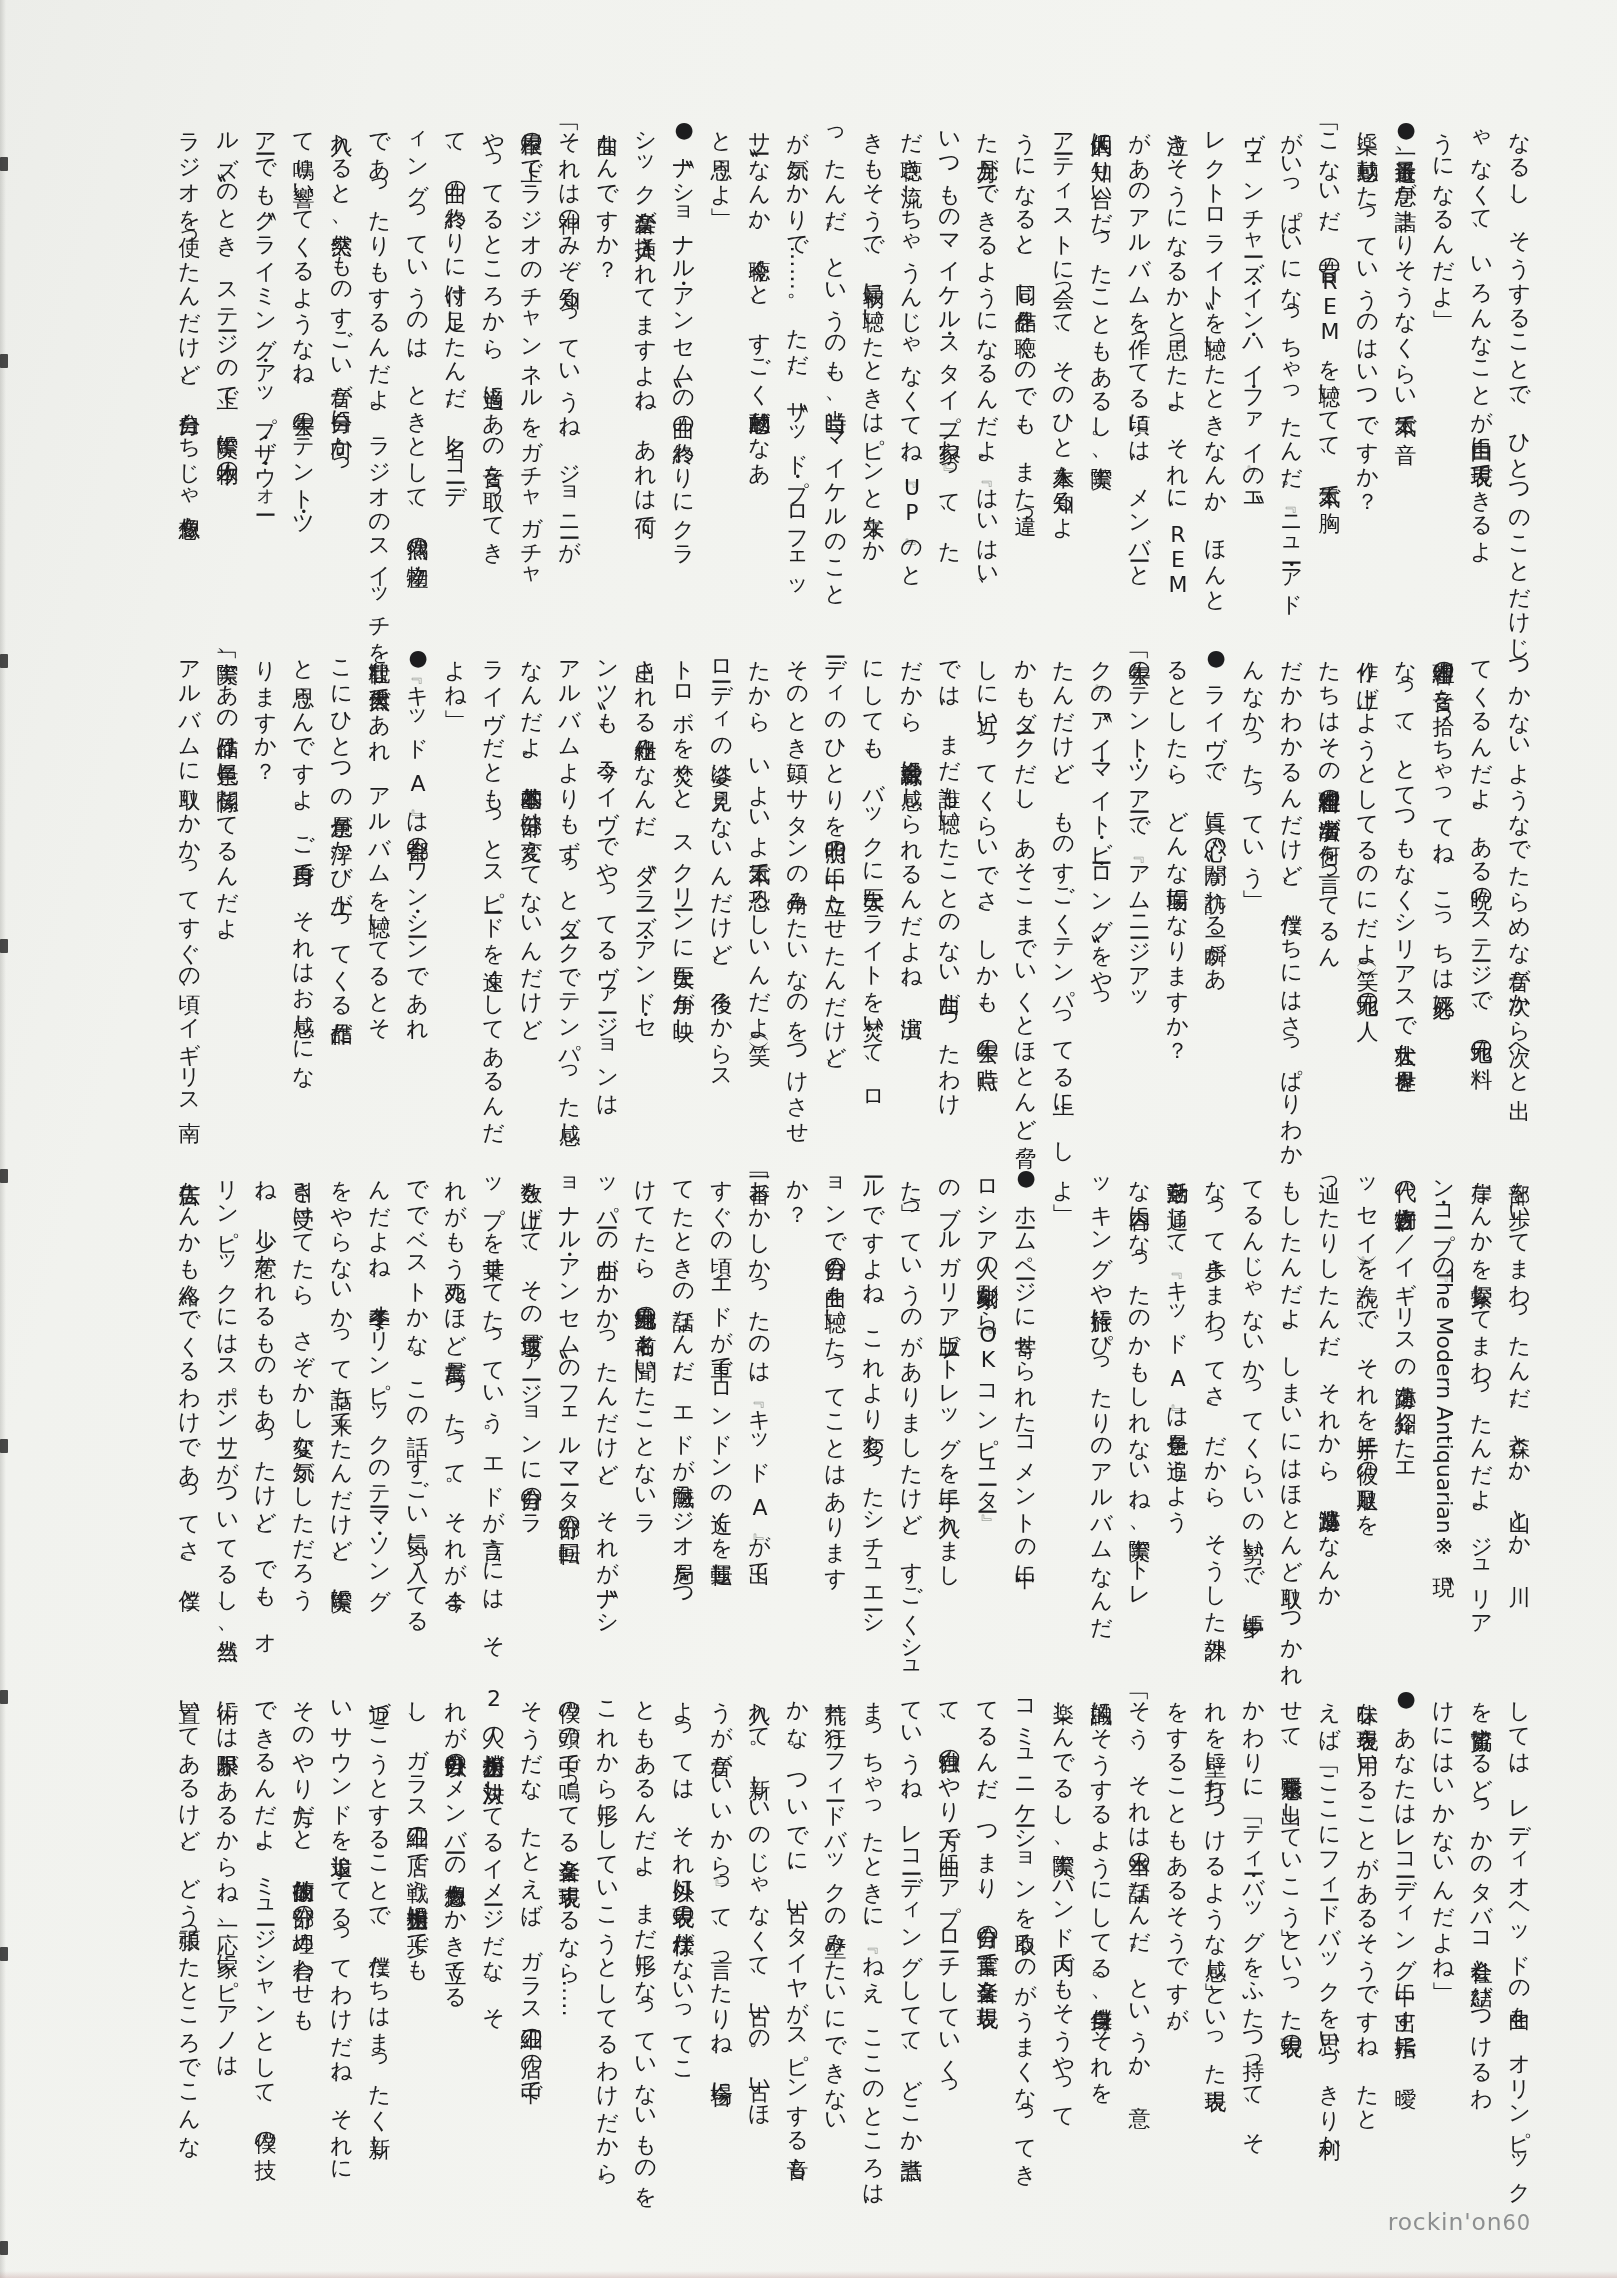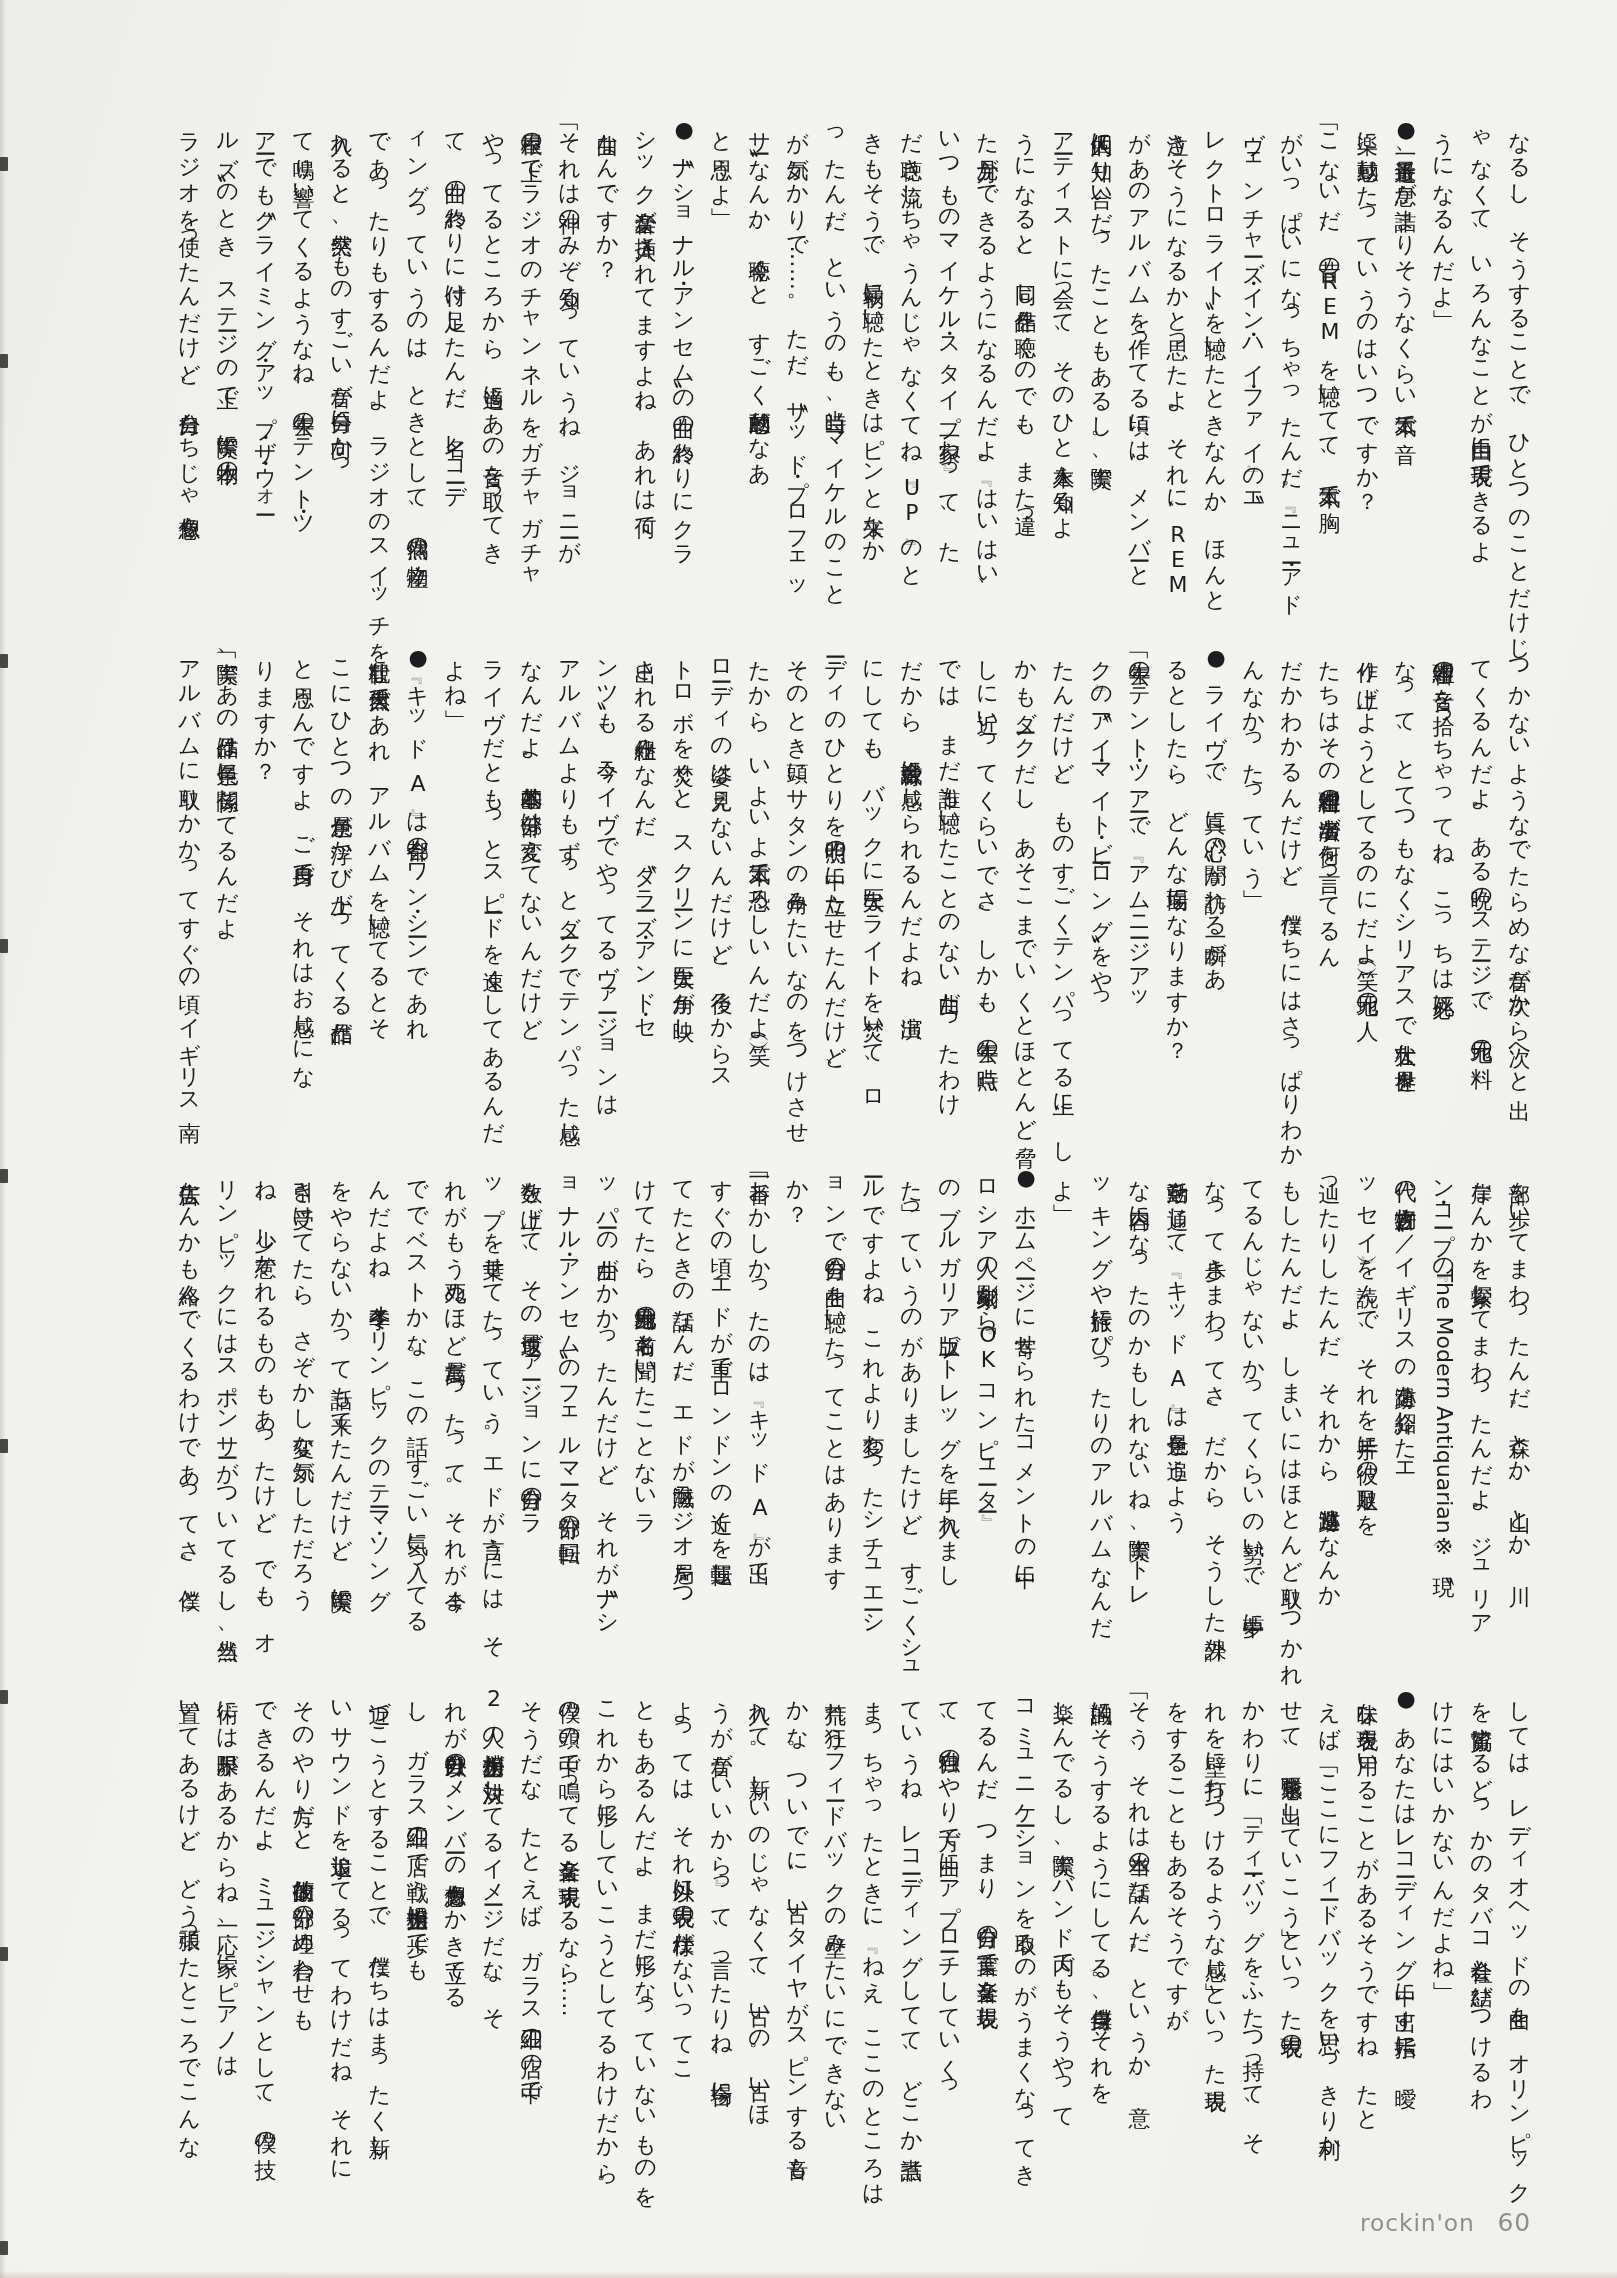--- a/index.html
+++ b/index.html
@@ -45,27 +45,27 @@
   #band-3 { top: 1165px; height: 468px; }
   #band-4 { top: 1686px; height: 468px; }
 
   
   #footer {
     position: absolute;
     top: 2208px;
     left: 1360px;
     width: 171px;
     display: flex;
-    justify-content: space-between;
+    justify-content: flex-end;
     align-items: baseline;
     color: #8d8f90;
     font-size: 23.4px;
     letter-spacing: 0.9px;
   }
-  #footer .pagenum { font-size: 25px; }
+  #footer .pagenum { font-size: 21px; }
 
   
   .edge-mark {
     position: absolute;
     left: 0;
     width: 8.4px;
     height: 14px;
     background: #2a2a2a;
     border-radius: 0.9px;
     opacity: 0.85;

